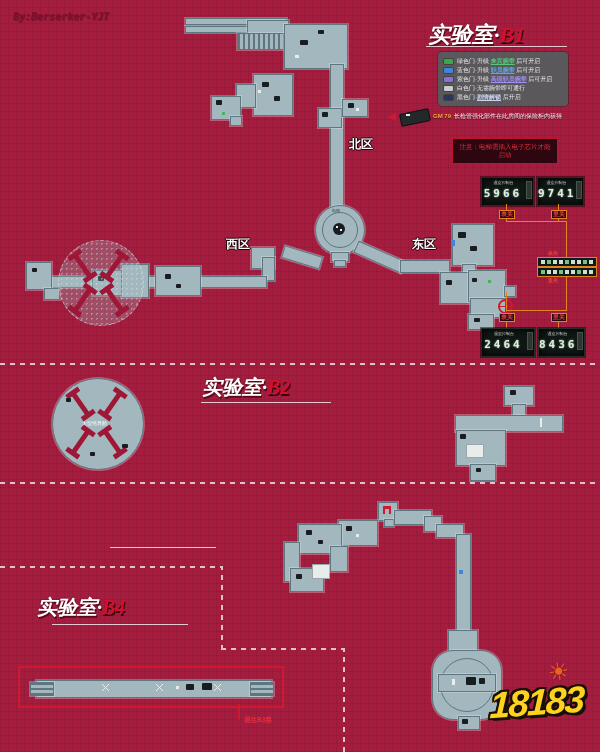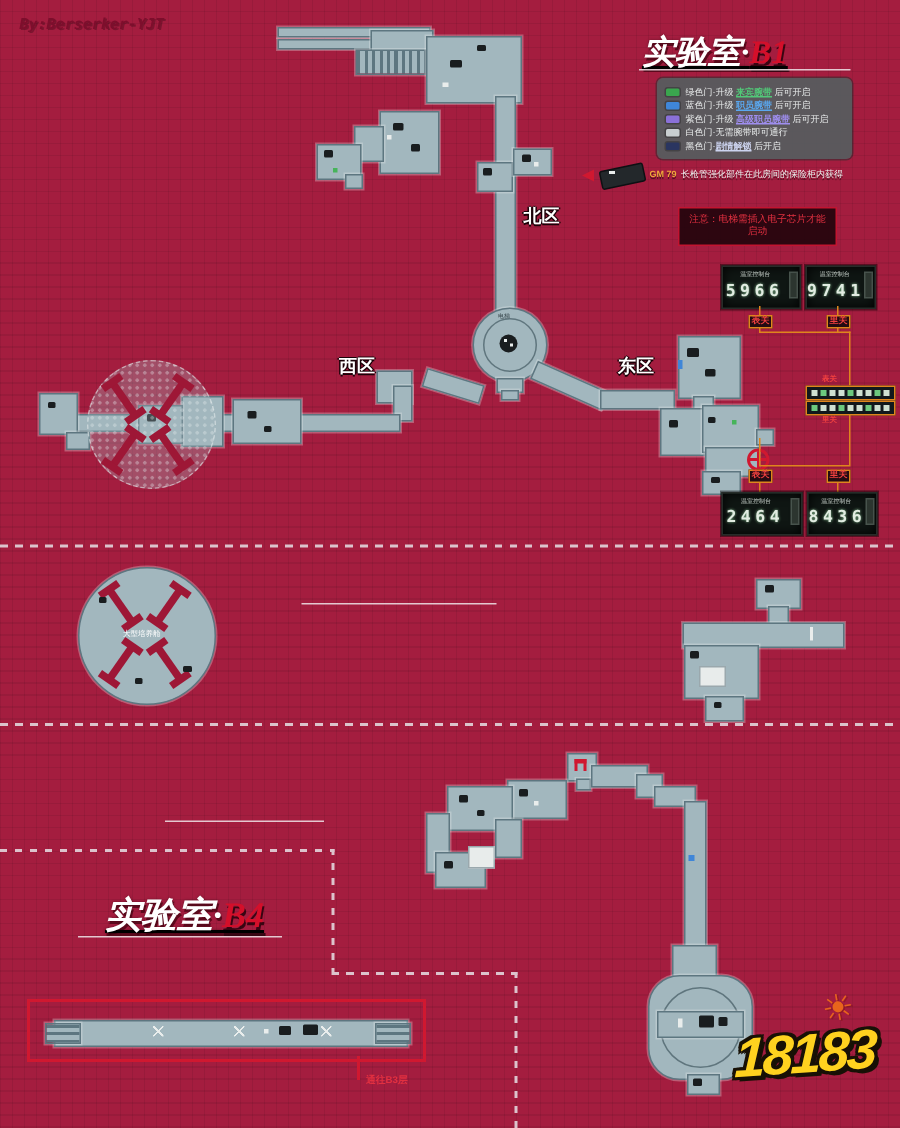--- a/index.html
+++ b/index.html
@@ -34,21 +34,21 @@
   .m-b{position:absolute;background:#3f86d8;}
   .m-r{position:absolute;background:#d01830;}
   .xm{position:absolute;width:7px;height:7px;
       background:
         linear-gradient(45deg, transparent 44%, #e9edec 44% 56%, transparent 56%),
         linear-gradient(-45deg, transparent 44%, #e9edec 44% 56%, transparent 56%);}
   .redring{position:absolute;border:2px solid #d01830;border-radius:50%;background:
         linear-gradient(0deg, transparent 42%, #d01830 42% 58%, transparent 58%),
         linear-gradient(90deg, transparent 42%, #d01830 42% 58%, transparent 58%);}
   
-  .sec-title{position:absolute;font-family:"Liberation Serif",serif;font-weight:bold;font-style:italic;white-space:nowrap;text-decoration:underline;}
+  .sec-title{position:absolute;font-family:"Liberation Serif",serif;font-weight:bold;font-style:italic;white-space:nowrap;}
   .t-white{color:#ffffff;text-shadow:1px 2px 0 rgba(58,0,12,.65), 0 0 2px rgba(0,0,0,.35);}
   .t-red{color:#d40f2a;text-shadow:1px 2px 0 rgba(30,0,8,.8);}
   .underline{position:absolute;height:1px;background:rgba(240,230,234,.85);}
   .area-label{position:absolute;font-weight:bold;font-size:12px;color:#fff;white-space:nowrap;
       text-shadow:-1px 0 0 #1a0208,1px 0 0 #1a0208,0 -1px 0 #1a0208,0 1px 0 #1a0208;}
   .tinylabel{position:absolute;color:#f2f5f4;font-size:5px;line-height:6px;white-space:nowrap;}
   
   .legend{position:absolute;background:rgba(86,92,95,.94);border-radius:4px;
       box-shadow:0 0 0 1px rgba(40,44,46,.55);padding:5px 6px 4px 6px;}
   .legend .row{display:flex;align-items:center;gap:4px;height:9px;font-size:6px;color:#e9ecec;white-space:nowrap;}
@@ -276,20 +276,23 @@
     <div class="sidebar"></div>
   </div>
   <div class="screen" style="left:538px;top:328px;width:45px;height:27px;">
     <div class="slabel">温室控制台</div>
     <div class="code">8436</div>
     <div class="sidebar"></div>
   </div>
 
   <div class="dash-h" style="left:0;top:363px;width:600px;"></div>
 
+  <div class="sec-title" style="left:202px;top:374px;font-size:20px;">
+    <span class="t-white">实验室·</span><span class="t-red">B2</span>
+  </div>
   <div class="underline" style="left:201px;top:402px;width:130px;"></div>
 
   <div class="room circle" style="left:52px;top:378px;width:90px;height:90px;"></div>
   <div class="islot" style="left:110px;top:392px;transform:rotate(35deg);"></div>
   <div class="islot" style="left:78px;top:392px;transform:rotate(-35deg);"></div>
   <div class="islot" style="left:110px;top:430px;transform:rotate(145deg);"></div>
   <div class="islot" style="left:78px;top:430px;transform:rotate(-145deg);"></div>
   <div class="tinylabel" style="left:82px;top:420px;color:#ffffff;">大型培养舱</div>
   <div class="m-d" style="left:66px;top:398px;width:5px;height:4px;"></div>
   <div class="m-d" style="left:122px;top:444px;width:6px;height:4px;"></div>
@@ -339,21 +342,21 @@
   <div class="m-d" style="left:479px;top:678px;width:6px;height:6px;"></div>
   <div class="m-l" style="left:452px;top:679px;width:3px;height:6px;"></div>
   <div class="room" style="left:458px;top:716px;width:20px;height:12px;"></div>
   <div class="m-d" style="left:462px;top:719px;width:6px;height:5px;"></div>
 
   <div class="dash-h" style="left:0;top:566px;width:223px;"></div>
   <div class="dash-v" style="left:221px;top:566px;height:84px;"></div>
   <div class="dash-h" style="left:221px;top:648px;width:124px;"></div>
   <div class="dash-v" style="left:343px;top:648px;height:104px;"></div>
 
-  <div class="sec-title" style="left:70px;top:594px;font-size:24px;">
+  <div class="sec-title" style="left:37px;top:594px;font-size:20px;">
     <span class="t-white">实验室·</span><span class="t-red">B4</span>
   </div>
   <div class="underline" style="left:52px;top:624px;width:136px;"></div>
 
   <div class="redrect" style="left:18px;top:666px;width:262px;height:38px;"></div>
   <div class="room" style="left:36px;top:680px;width:234px;height:16px;"></div>
   <div class="room vstripes" style="left:30px;top:682px;width:22px;height:12px;"></div>
   <div class="room vstripes" style="left:250px;top:682px;width:22px;height:12px;"></div>
   <div class="xm" style="left:102px;top:684px;"></div>
   <div class="xm" style="left:156px;top:684px;"></div>

